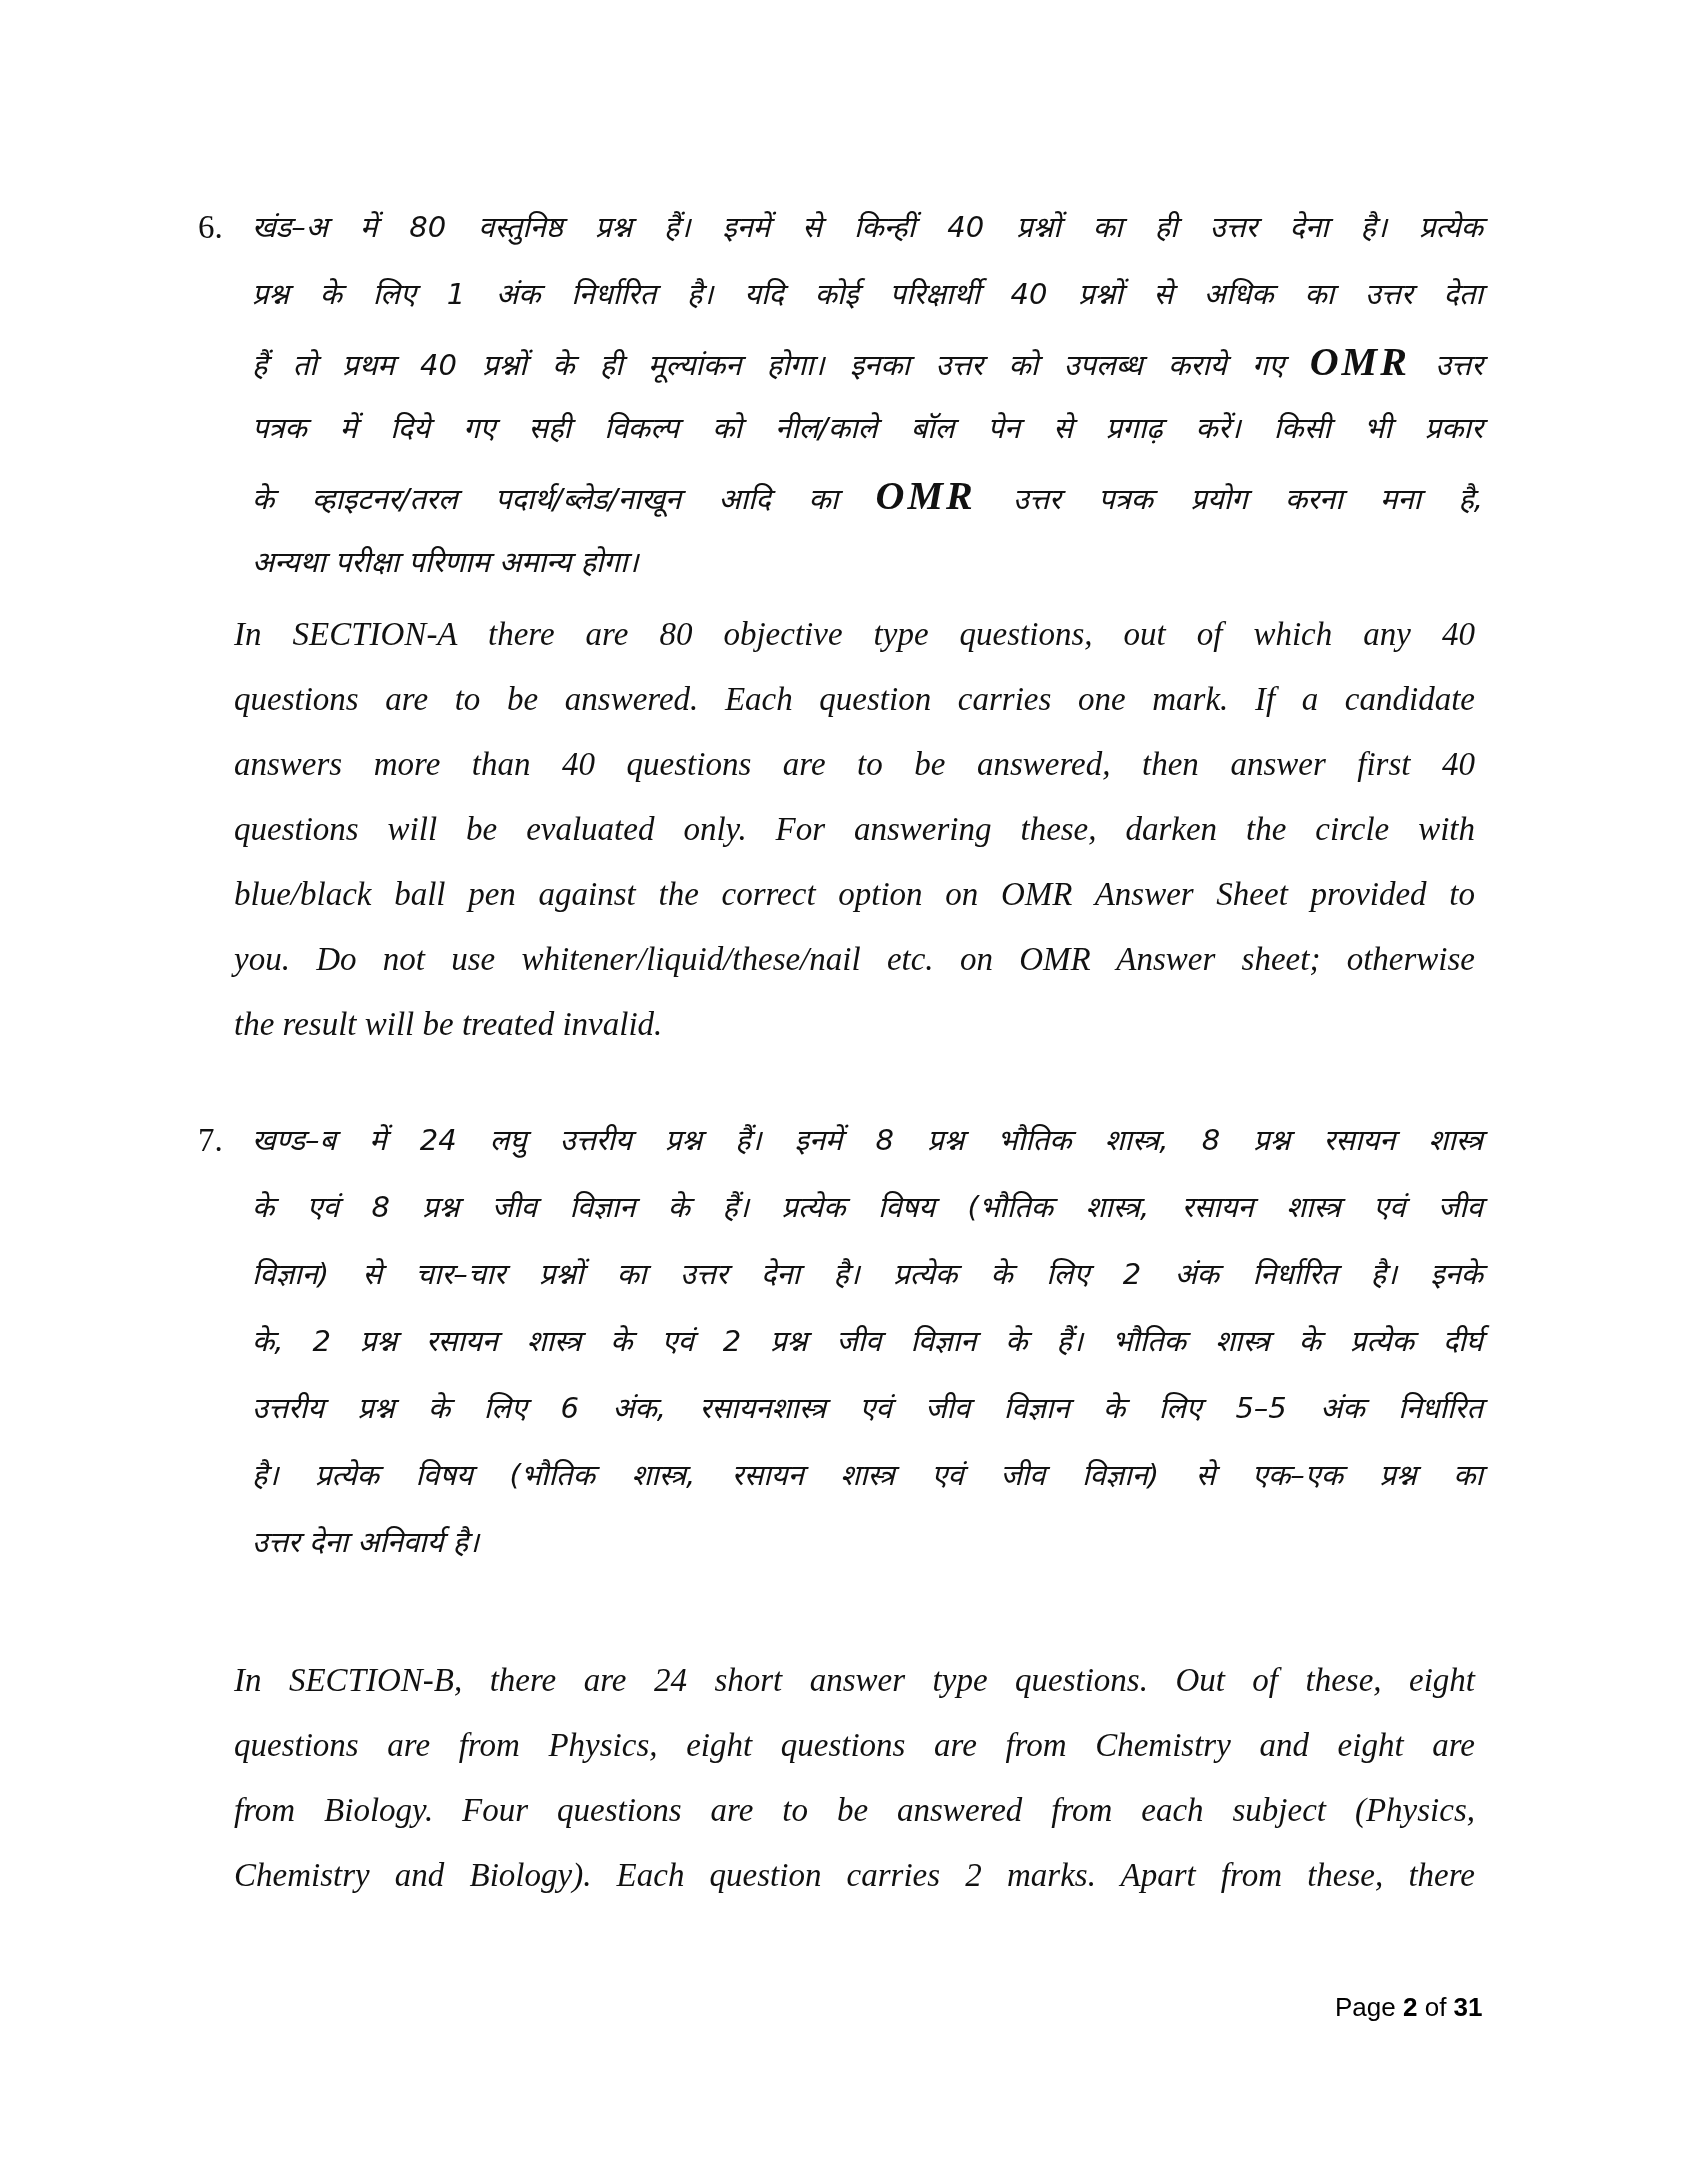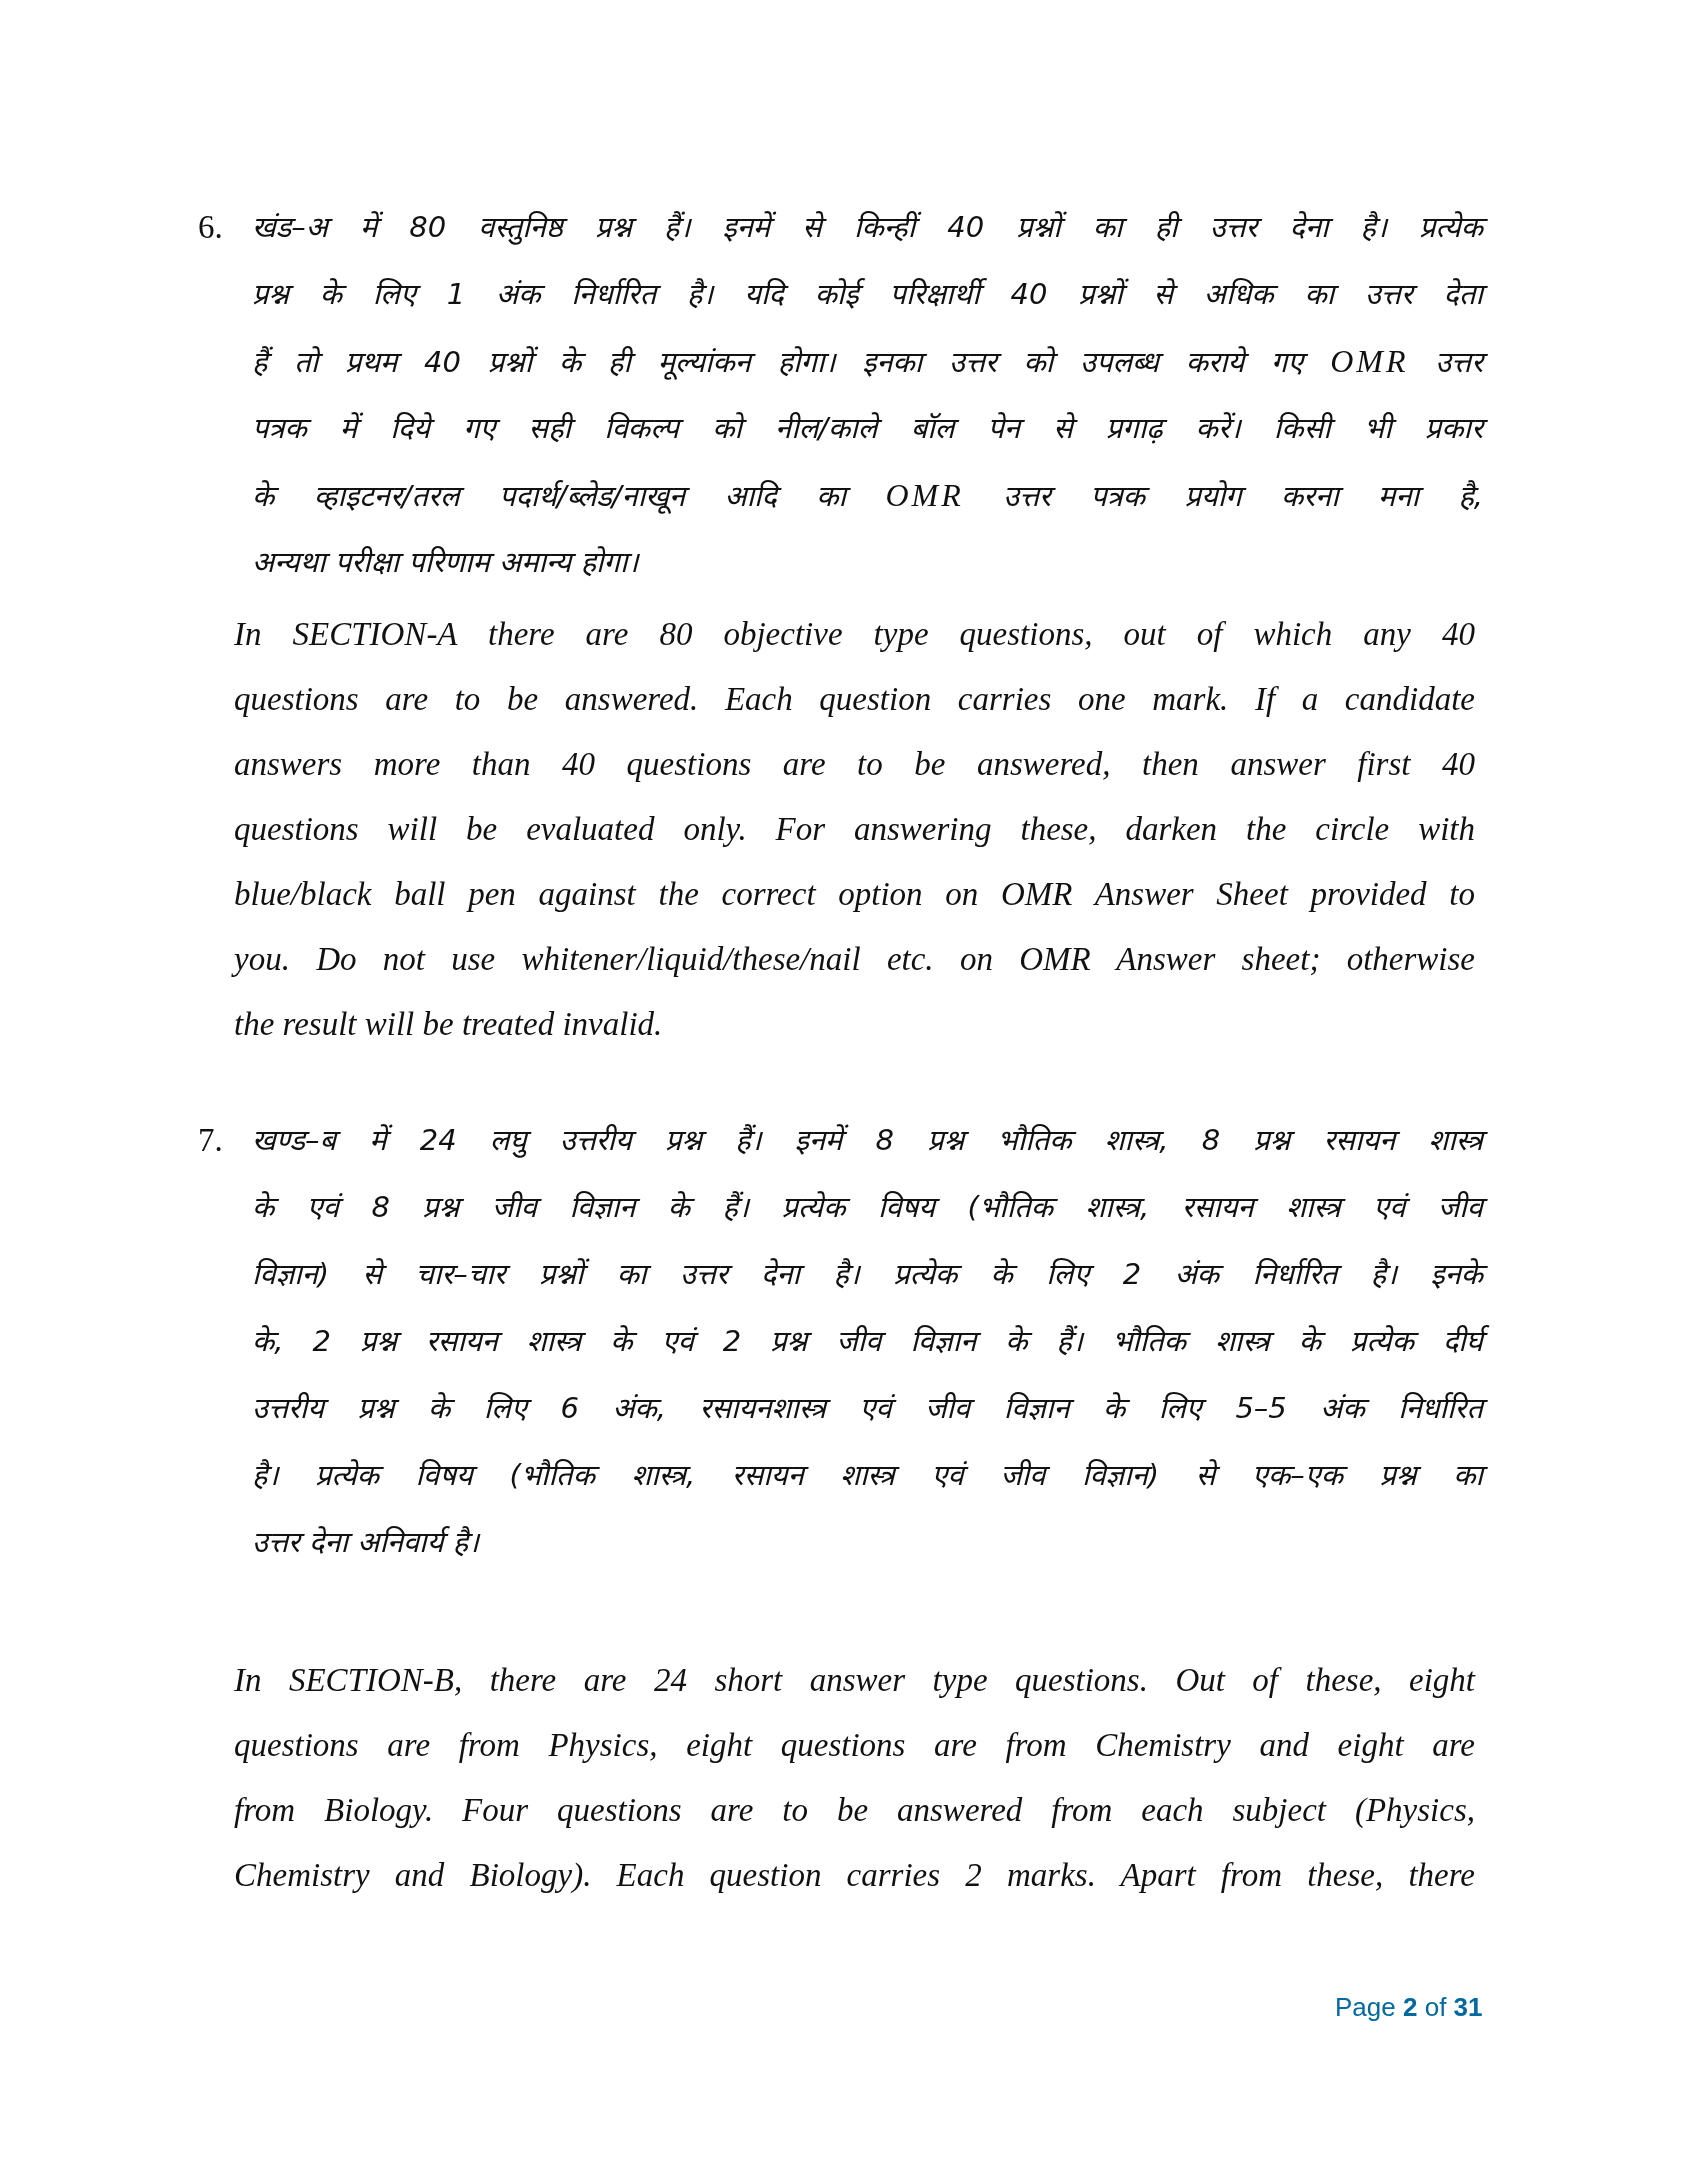--- a/index.html
+++ b/index.html
@@ -51,23 +51,23 @@
     text-align: justify;
     text-align-last: justify;
     height: 67px;
   }
   .hindi .line.last {
     text-align-last: left;
   }
   .omr {
     font-family: "Liberation Serif", serif;
     font-style: italic;
-    font-weight: normal;
+    font-weight: bold;
     letter-spacing: 3px;
-    font-size: 32px;
+    font-size: 40px;
   }
   .english {
     position: absolute;
     left: 36px;
     width: 1241px;
     font-family: "Liberation Serif", serif;
     font-style: italic;
     font-size: 33px;
     line-height: 65px;
   }
@@ -80,21 +80,21 @@
   }
   .english .line.last {
     text-align-last: left;
   }
   .footer {
     position: absolute;
     left: 1335px;
     top: 1992px;
     font-family: "Liberation Sans", sans-serif;
     font-size: 26px;
-    color: #0369a1;
+    color: #000000;
   }
   .footer b { font-weight: bold; }
 </style>
 </head>
 <body>
 
 <div class="page">
 
   <div class="item" style="top:194px;">
     <span class="item-num">6.</span>

